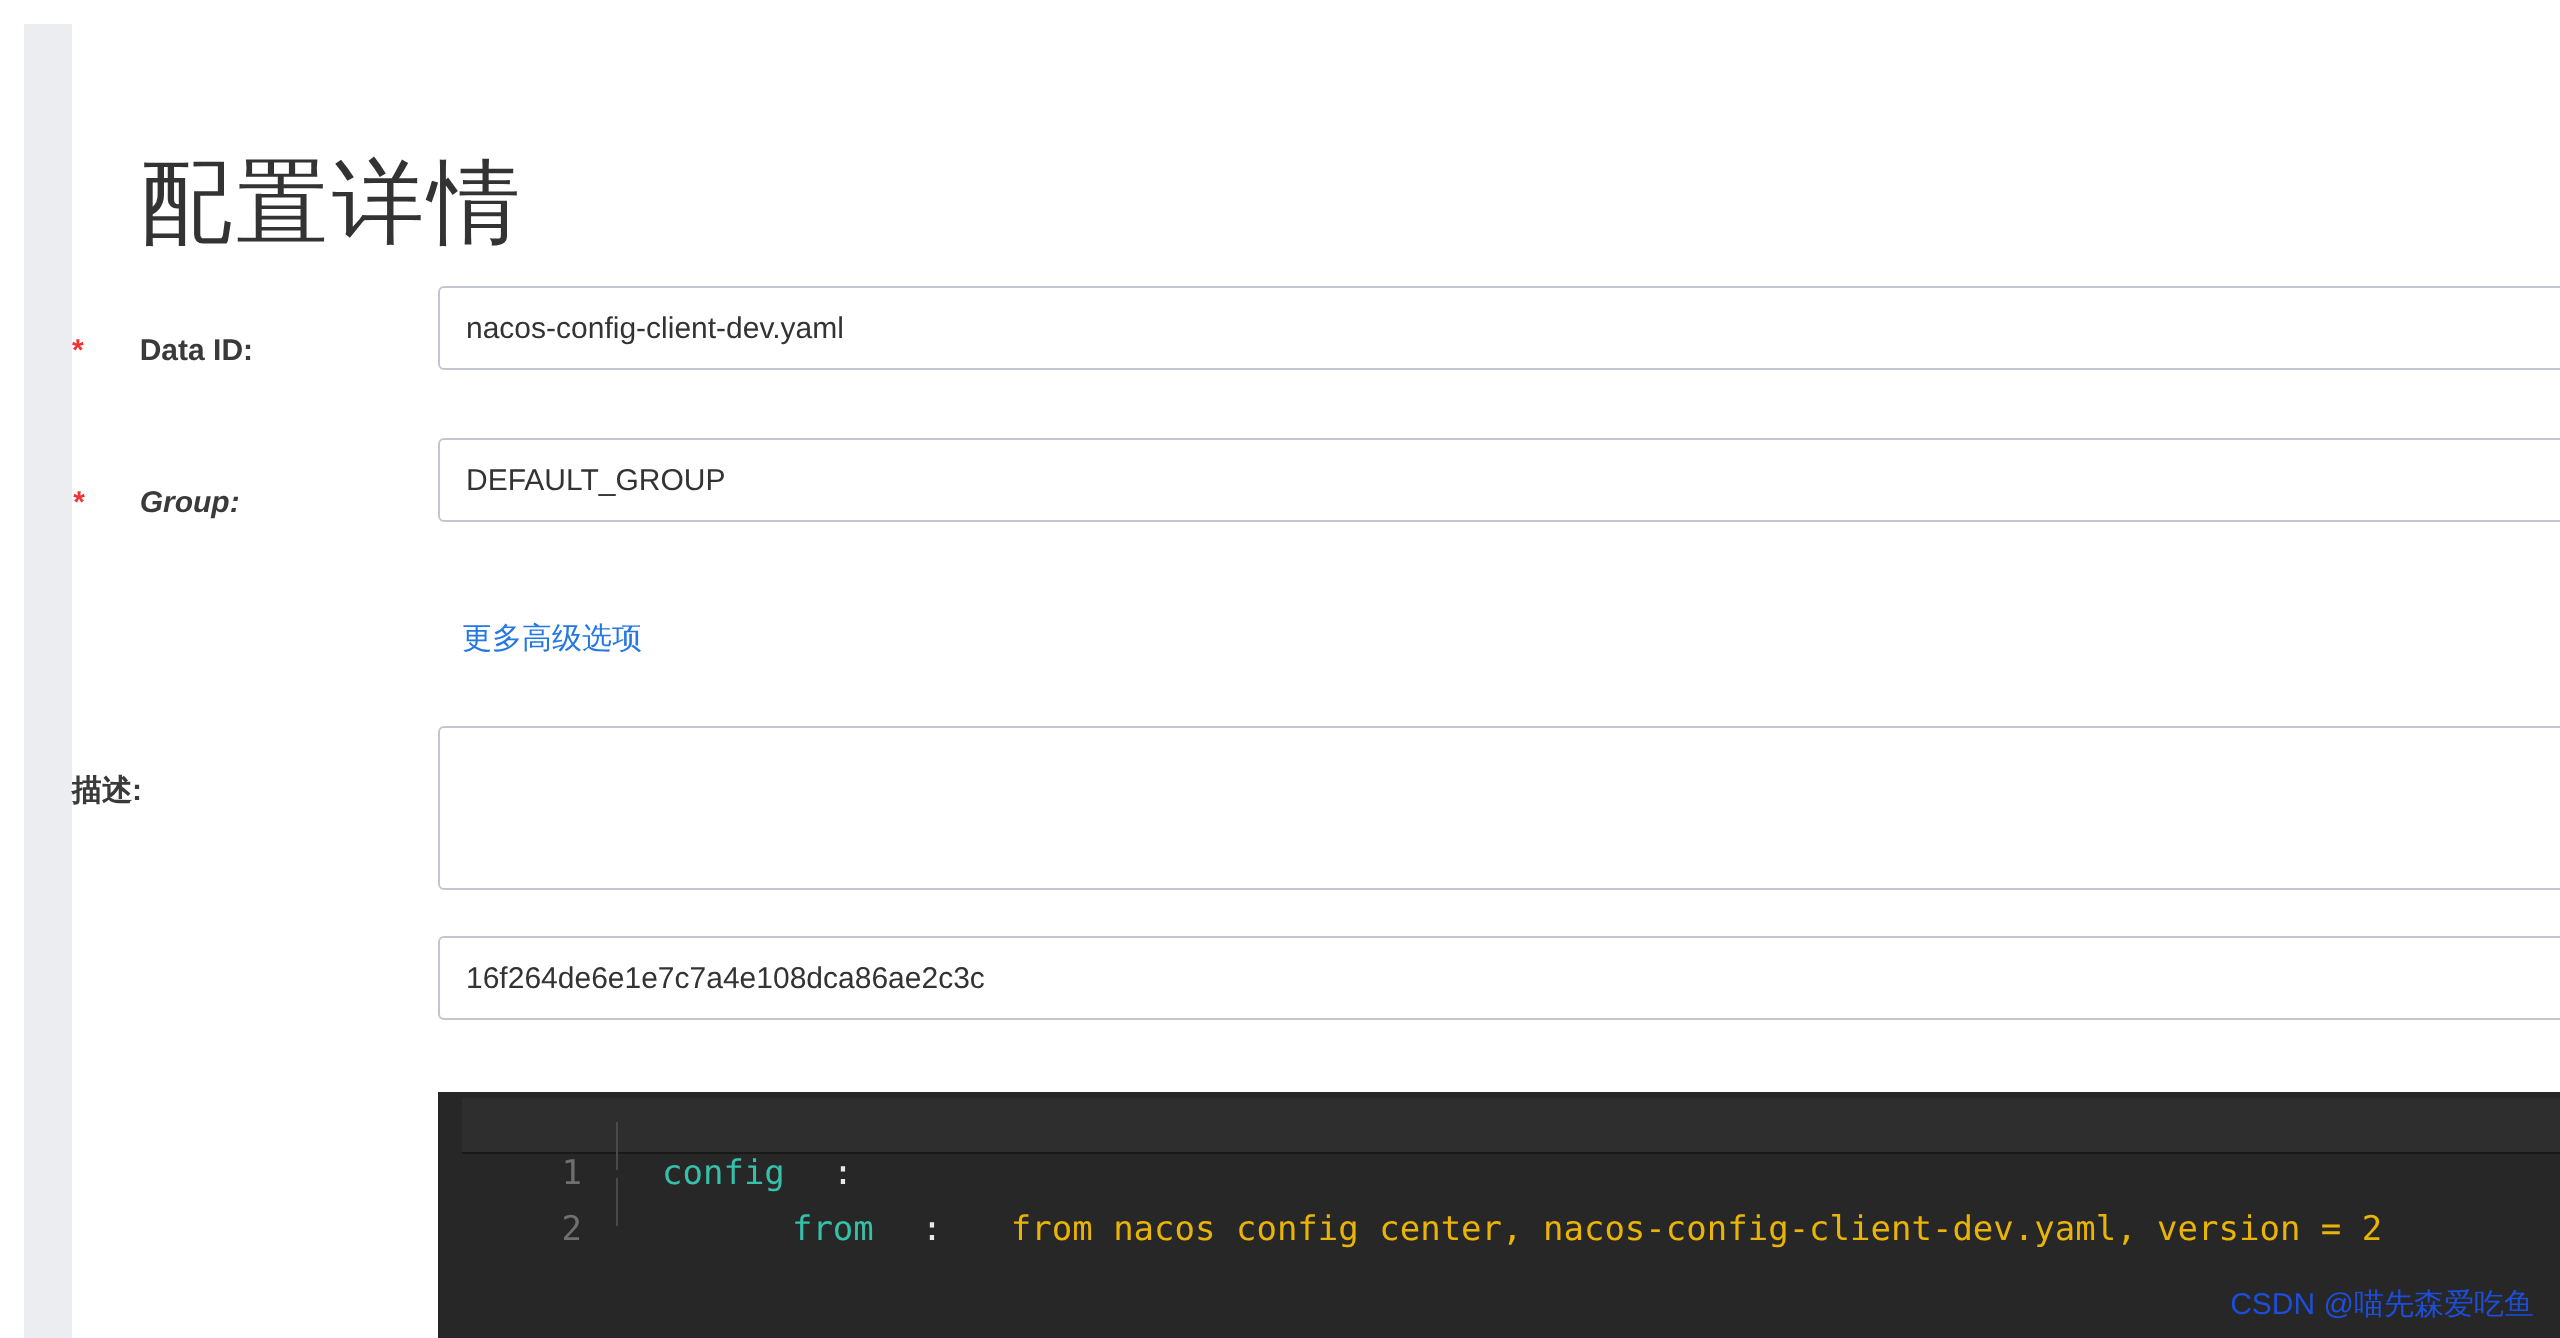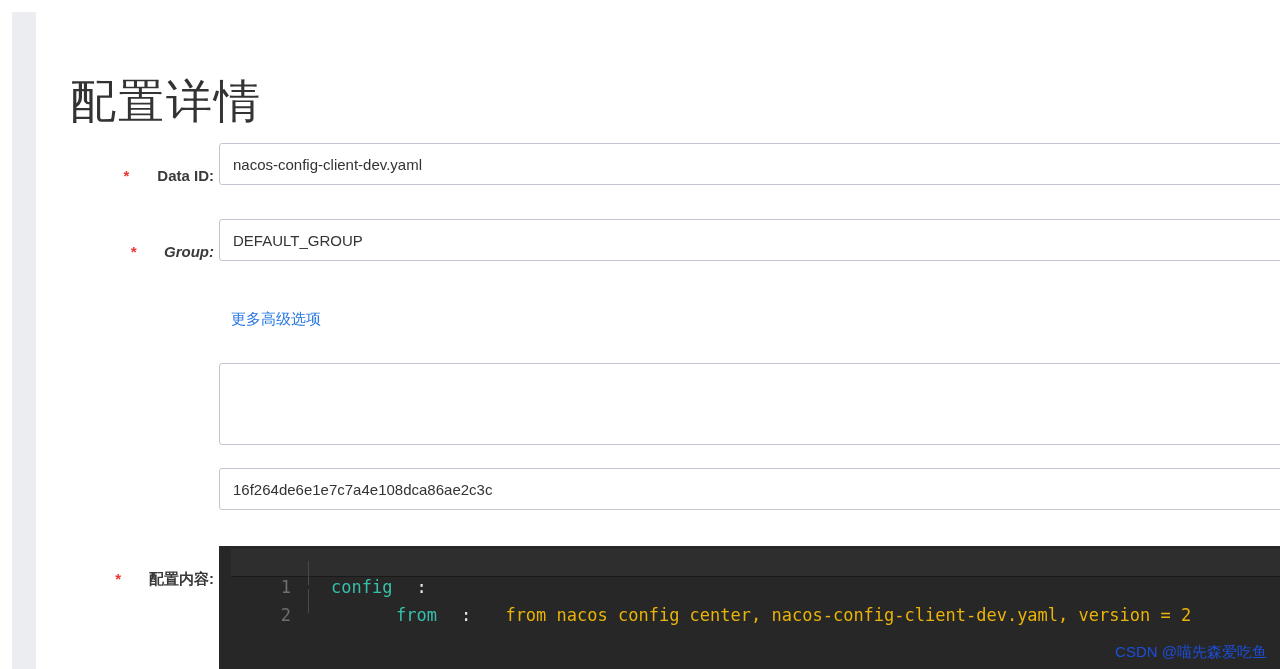--- a/index.html
+++ b/index.html
@@ -18,23 +18,22 @@
     width: 17px; height: 669px;
     background: #ebedf1;
   }
   .page-title {
     position: absolute; left: 46px; top: 48px;
     font-size: 46px; line-height: 58px;
     font-weight: 500; color: #333333; letter-spacing: 2px;
   }
   .field-label {
     position: absolute; left: 0; width: 190px;
-    text-align: right; font-size: 15px; font-weight: bold; color: #3a3a3a;
+    font-size: 15px; font-weight: bold; color: #3a3a3a;
     white-space: nowrap;
-    margin-left: 36px;
   }
   .req {
     color: #ef3333; font-weight: bold; margin-right: 4px; font-size: 15px;
   }
   .text-input {
     position: absolute; left: 207px; width: 1200px; height: 42px;
     border: 1px solid #c4c6cf; border-radius: 3px;
     padding: 0 13px; font-size: 15px; color: #333333;
     font-family: "Liberation Sans", "DejaVu Sans", sans-serif;
     background: #ffffff; outline: none;
@@ -91,27 +90,27 @@
   </div>
   <input class="text-input" style="top: 131px;" type="text" value="nacos-config-client-dev.yaml">
 
   <div class="field-label" style="top:207px; line-height:42px;font-style:italic;">
     <span class="req">*</span><span>Group:</span>
   </div>
   <input class="text-input" style="top: 207px;" type="text" value="DEFAULT_GROUP">
 
   <a class="advanced-link">更多高级选项</a>
 
+  <div class="field-label" style="top:351px; line-height:42px;">
+    <span>描述:</span>
+  </div>
   <textarea class="textarea-input" style="top: 351px;"></textarea>
 
   <input class="text-input" style="top: 456px;" type="text" value="16f264de6e1e7c7a4e108dca86ae2c3c">
 
-  <div class="field-label" style="top:541px; line-height:28px;">
-    <span class="req">*</span><span>配置内容:</span>
-  </div>
 
   <div class="code-editor" id="code-editor">
 
   <div class="ed-line active">
         <span class="ed-num">1</span>
         <span class="ed-code"><span class="tok-key">config</span><span class="tok-punc">:</span></span>
       </div>
       <div class="ed-line">
         <span class="ed-num">2</span>
         <span class="ed-code"><span class="tok-plain">    </span><span class="tok-key">from</span><span class="tok-punc">:</span><span class="tok-value"> from nacos config center, nacos-config-client-dev.yaml, version = 2</span></span>

